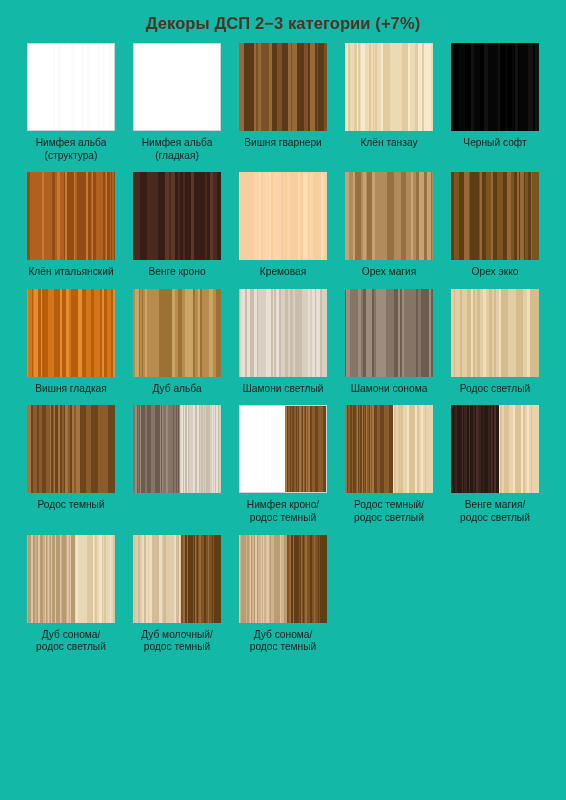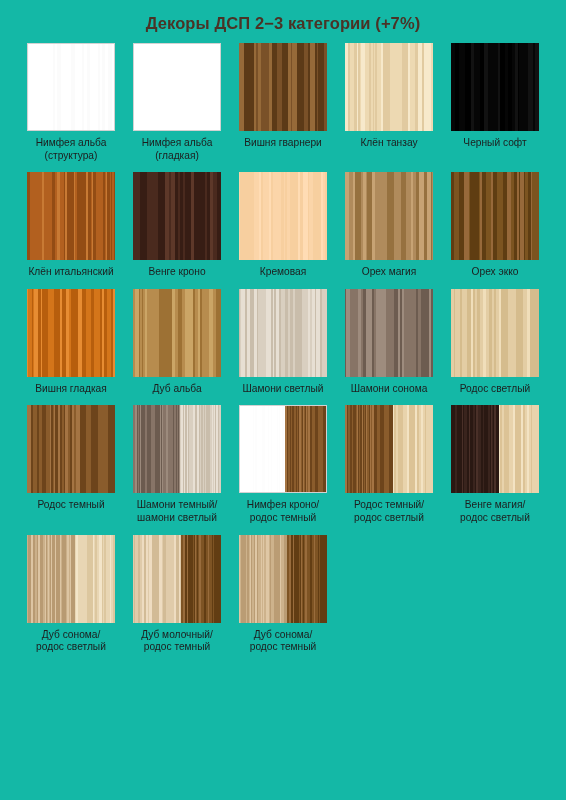--- a/index.html
+++ b/index.html
@@ -236,22 +236,20 @@
         </div>
         <div class="swatch-cell">
           <div class="swatch-tile">
             <div class="swatch-half" style="width: 53%;">
               <div class="grain" style="background: linear-gradient(90deg, rgb(135, 116, 103) 0%, rgb(135, 116, 103) 3.39%, rgb(156, 138, 124) 3.39%, rgb(156, 138, 124) 7.5%, rgb(108, 91, 79) 7.5%, rgb(108, 91, 79) 10.73%, rgb(135, 116, 103) 10.73%, rgb(135, 116, 103) 12.46%, rgb(108, 91, 79) 12.46%, rgb(108, 91, 79) 15.7%, rgb(156, 138, 124) 15.7%, rgb(156, 138, 124) 17.22%, rgb(108, 91, 79) 17.22%, rgb(108, 91, 79) 20.61%, rgb(108, 91, 79) 20.61%, rgb(108, 91, 79) 25.55%, rgb(135, 116, 103) 25.55%, rgb(135, 116, 103) 28.83%, rgb(108, 91, 79) 28.83%, rgb(108, 91, 79) 30.63%, rgb(108, 91, 79) 30.63%, rgb(108, 91, 79) 33.59%, rgb(108, 91, 79) 33.59%, rgb(108, 91, 79) 37.32%, rgb(135, 116, 103) 37.32%, rgb(135, 116, 103) 41.67%, rgb(135, 116, 103) 41.67%, rgb(135, 116, 103) 46%, rgb(108, 91, 79) 46%, rgb(108, 91, 79) 49.46%, rgb(108, 91, 79) 49.46%, rgb(108, 91, 79) 50.33%, rgb(108, 91, 79) 50.33%, rgb(108, 91, 79) 54%, rgb(108, 91, 79) 54%, rgb(108, 91, 79) 58.28%, rgb(156, 138, 124) 58.28%, rgb(156, 138, 124) 59.17%, rgb(108, 91, 79) 59.17%, rgb(108, 91, 79) 61.41%, rgb(156, 138, 124) 61.41%, rgb(156, 138, 124) 62.79%, rgb(135, 116, 103) 62.79%, rgb(135, 116, 103) 66.85%, rgb(135, 116, 103) 66.85%, rgb(135, 116, 103) 70.36%, rgb(156, 138, 124) 70.36%, rgb(156, 138, 124) 74.86%, rgb(135, 116, 103) 74.86%, rgb(135, 116, 103) 78.75%, rgb(135, 116, 103) 78.75%, rgb(135, 116, 103) 81.93%, rgb(135, 116, 103) 81.93%, rgb(135, 116, 103) 85.47%, rgb(108, 91, 79) 85.47%, rgb(108, 91, 79) 86.35%, rgb(135, 116, 103) 86.35%, rgb(135, 116, 103) 89.86%, rgb(135, 116, 103) 89.86%, rgb(135, 116, 103) 91.04%, rgb(108, 91, 79) 91.04%, rgb(108, 91, 79) 93.83%, rgb(135, 116, 103) 93.83%, rgb(135, 116, 103) 96.4%, rgb(108, 91, 79) 96.4%, rgb(108, 91, 79) 98.87%, rgb(156, 138, 124) 98.87%, rgb(156, 138, 124) 99.69%, rgb(108, 91, 79) 99.69%, rgb(108, 91, 79) 100%);"></div>
             </div>
             <div class="swatch-half" style="width: 47%;">
               <div class="grain" style="background: linear-gradient(90deg, rgb(201, 189, 171) 0%, rgb(201, 189, 171) 1.15%, rgb(217, 207, 192) 1.15%, rgb(217, 207, 192) 1.96%, rgb(232, 224, 212) 1.96%, rgb(232, 224, 212) 3.05%, rgb(232, 224, 212) 3.05%, rgb(232, 224, 212) 7.2%, rgb(201, 189, 171) 7.2%, rgb(201, 189, 171) 8.92%, rgb(232, 224, 212) 8.92%, rgb(232, 224, 212) 12.89%, rgb(201, 189, 171) 12.89%, rgb(201, 189, 171) 17.42%, rgb(232, 224, 212) 17.42%, rgb(232, 224, 212) 20.52%, rgb(201, 189, 171) 20.52%, rgb(201, 189, 171) 21.42%, rgb(217, 207, 192) 21.42%, rgb(217, 207, 192) 26.34%, rgb(217, 207, 192) 26.34%, rgb(217, 207, 192) 27.76%, rgb(217, 207, 192) 27.76%, rgb(217, 207, 192) 30.94%, rgb(232, 224, 212) 30.94%, rgb(232, 224, 212) 35.37%, rgb(232, 224, 212) 35.37%, rgb(232, 224, 212) 36.77%, rgb(201, 189, 171) 36.77%, rgb(201, 189, 171) 38.12%, rgb(232, 224, 212) 38.12%, rgb(232, 224, 212) 39.21%, rgb(201, 189, 171) 39.21%, rgb(201, 189, 171) 41.83%, rgb(232, 224, 212) 41.83%, rgb(232, 224, 212) 45.97%, rgb(201, 189, 171) 45.97%, rgb(201, 189, 171) 48.27%, rgb(217, 207, 192) 48.27%, rgb(217, 207, 192) 51.99%, rgb(201, 189, 171) 51.99%, rgb(201, 189, 171) 53.53%, rgb(201, 189, 171) 53.53%, rgb(201, 189, 171) 55.23%, rgb(217, 207, 192) 55.23%, rgb(217, 207, 192) 57.77%, rgb(201, 189, 171) 57.77%, rgb(201, 189, 171) 61.81%, rgb(217, 207, 192) 61.81%, rgb(217, 207, 192) 63.27%, rgb(201, 189, 171) 63.27%, rgb(201, 189, 171) 64.13%, rgb(201, 189, 171) 64.13%, rgb(201, 189, 171) 66.83%, rgb(201, 189, 171) 66.83%, rgb(201, 189, 171) 68.79%, rgb(201, 189, 171) 68.79%, rgb(201, 189, 171) 72.13%, rgb(217, 207, 192) 72.13%, rgb(217, 207, 192) 75.68%, rgb(217, 207, 192) 75.68%, rgb(217, 207, 192) 78.45%, rgb(232, 224, 212) 78.45%, rgb(232, 224, 212) 80.74%, rgb(217, 207, 192) 80.74%, rgb(217, 207, 192) 83.3%, rgb(232, 224, 212) 83.3%, rgb(232, 224, 212) 86.57%, rgb(201, 189, 171) 86.57%, rgb(201, 189, 171) 87.59%, rgb(232, 224, 212) 87.59%, rgb(232, 224, 212) 91.95%, rgb(201, 189, 171) 91.95%, rgb(201, 189, 171) 94.63%, rgb(217, 207, 192) 94.63%, rgb(217, 207, 192) 95.65%, rgb(217, 207, 192) 95.65%, rgb(217, 207, 192) 99.64%, rgb(201, 189, 171) 99.64%, rgb(201, 189, 171) 100%);"></div>
             </div>
           </div>
-          <div class="swatch-caption">Шамони темный/
-шамони светлый</div>
         </div>
         <div class="swatch-cell">
           <div class="swatch-tile bordered">
             <div class="swatch-half" style="width: 52%;">
               <div class="grain" style="background: linear-gradient(90deg, rgb(253, 253, 253) 0%, rgb(253, 253, 253) 1.08%, rgb(255, 255, 255) 1.08%, rgb(255, 255, 255) 5.54%, rgb(255, 255, 255) 5.54%, rgb(255, 255, 255) 8.01%, rgb(255, 255, 255) 8.01%, rgb(255, 255, 255) 11.77%, rgb(255, 255, 255) 11.77%, rgb(255, 255, 255) 13.96%, rgb(255, 255, 255) 13.96%, rgb(255, 255, 255) 18.24%, rgb(255, 255, 255) 18.24%, rgb(255, 255, 255) 19.82%, rgb(255, 255, 255) 19.82%, rgb(255, 255, 255) 20.69%, rgb(255, 255, 255) 20.69%, rgb(255, 255, 255) 25.61%, rgb(255, 255, 255) 25.61%, rgb(255, 255, 255) 28.94%, rgb(253, 253, 253) 28.94%, rgb(253, 253, 253) 31.88%, rgb(255, 255, 255) 31.88%, rgb(255, 255, 255) 34.07%, rgb(253, 253, 253) 34.07%, rgb(253, 253, 253) 38.68%, rgb(255, 255, 255) 38.68%, rgb(255, 255, 255) 41.71%, rgb(255, 255, 255) 41.71%, rgb(255, 255, 255) 44.89%, rgb(255, 255, 255) 44.89%, rgb(255, 255, 255) 47.83%, rgb(255, 255, 255) 47.83%, rgb(255, 255, 255) 49.97%, rgb(253, 253, 253) 49.97%, rgb(253, 253, 253) 52.88%, rgb(253, 253, 253) 52.88%, rgb(253, 253, 253) 54.67%, rgb(255, 255, 255) 54.67%, rgb(255, 255, 255) 56.63%, rgb(255, 255, 255) 56.63%, rgb(255, 255, 255) 57.53%, rgb(255, 255, 255) 57.53%, rgb(255, 255, 255) 59.48%, rgb(255, 255, 255) 59.48%, rgb(255, 255, 255) 62.27%, rgb(253, 253, 253) 62.27%, rgb(253, 253, 253) 65.14%, rgb(255, 255, 255) 65.14%, rgb(255, 255, 255) 68.19%, rgb(253, 253, 253) 68.19%, rgb(253, 253, 253) 71.9%, rgb(255, 255, 255) 71.9%, rgb(255, 255, 255) 74.28%, rgb(255, 255, 255) 74.28%, rgb(255, 255, 255) 78.76%, rgb(255, 255, 255) 78.76%, rgb(255, 255, 255) 80.7%, rgb(255, 255, 255) 80.7%, rgb(255, 255, 255) 81.51%, rgb(253, 253, 253) 81.51%, rgb(253, 253, 253) 84.29%, rgb(255, 255, 255) 84.29%, rgb(255, 255, 255) 86.36%, rgb(253, 253, 253) 86.36%, rgb(253, 253, 253) 89.39%, rgb(255, 255, 255) 89.39%, rgb(255, 255, 255) 92.62%, rgb(253, 253, 253) 92.62%, rgb(253, 253, 253) 97.23%, rgb(255, 255, 255) 97.23%, rgb(255, 255, 255) 100%);"></div>
             </div>
             <div class="swatch-half" style="width: 48%;">
               <div class="grain" style="background: linear-gradient(90deg, rgb(164, 116, 67) 0%, rgb(164, 116, 67) 4.48%, rgb(109, 68, 27) 4.48%, rgb(109, 68, 27) 7.2%, rgb(138, 92, 44) 7.2%, rgb(138, 92, 44) 9.17%, rgb(138, 92, 44) 9.17%, rgb(138, 92, 44) 11.27%, rgb(109, 68, 27) 11.27%, rgb(109, 68, 27) 13.85%, rgb(138, 92, 44) 13.85%, rgb(138, 92, 44) 17.26%, rgb(109, 68, 27) 17.26%, rgb(109, 68, 27) 19.68%, rgb(109, 68, 27) 19.68%, rgb(109, 68, 27) 21.96%, rgb(138, 92, 44) 21.96%, rgb(138, 92, 44) 25.89%, rgb(164, 116, 67) 25.89%, rgb(164, 116, 67) 27.08%, rgb(109, 68, 27) 27.08%, rgb(109, 68, 27) 28.98%, rgb(138, 92, 44) 28.98%, rgb(138, 92, 44) 30.76%, rgb(164, 116, 67) 30.76%, rgb(164, 116, 67) 31.59%, rgb(109, 68, 27) 31.59%, rgb(109, 68, 27) 35.33%, rgb(164, 116, 67) 35.33%, rgb(164, 116, 67) 38.06%, rgb(109, 68, 27) 38.06%, rgb(109, 68, 27) 39.59%, rgb(138, 92, 44) 39.59%, rgb(138, 92, 44) 41.56%, rgb(109, 68, 27) 41.56%, rgb(109, 68, 27) 42.75%, rgb(164, 116, 67) 42.75%, rgb(164, 116, 67) 46.34%, rgb(138, 92, 44) 46.34%, rgb(138, 92, 44) 49.41%, rgb(109, 68, 27) 49.41%, rgb(109, 68, 27) 51.62%, rgb(164, 116, 67) 51.62%, rgb(164, 116, 67) 53.32%, rgb(138, 92, 44) 53.32%, rgb(138, 92, 44) 55.27%, rgb(164, 116, 67) 55.27%, rgb(164, 116, 67) 59.9%, rgb(109, 68, 27) 59.9%, rgb(109, 68, 27) 63.71%, rgb(109, 68, 27) 63.71%, rgb(109, 68, 27) 66.79%, rgb(138, 92, 44) 66.79%, rgb(138, 92, 44) 68.16%, rgb(138, 92, 44) 68.16%, rgb(138, 92, 44) 73.09%, rgb(109, 68, 27) 73.09%, rgb(109, 68, 27) 75.94%, rgb(109, 68, 27) 75.94%, rgb(109, 68, 27) 80.78%, rgb(138, 92, 44) 80.78%, rgb(138, 92, 44) 85.1%, rgb(138, 92, 44) 85.1%, rgb(138, 92, 44) 88.86%, rgb(138, 92, 44) 88.86%, rgb(138, 92, 44) 92.55%, rgb(109, 68, 27) 92.55%, rgb(109, 68, 27) 95.76%, rgb(109, 68, 27) 95.76%, rgb(109, 68, 27) 100%);"></div>
             </div>
           </div>

